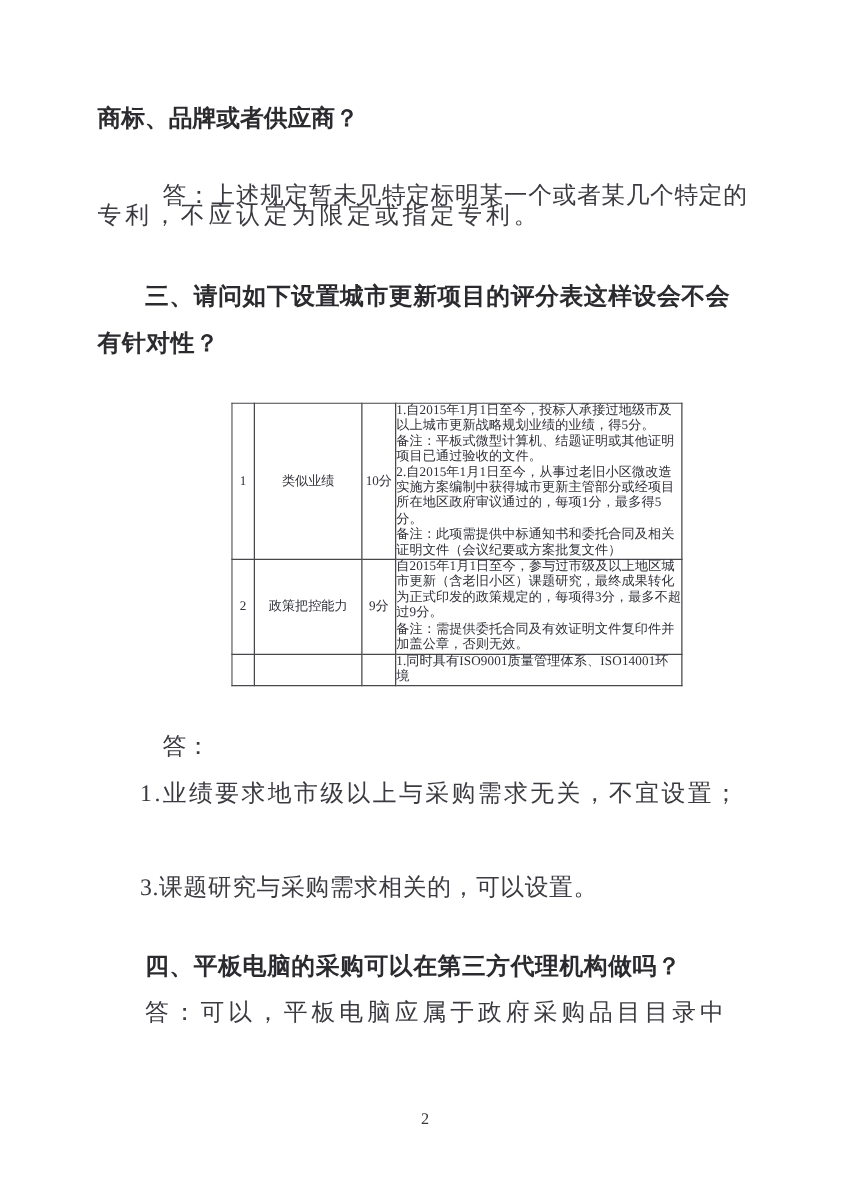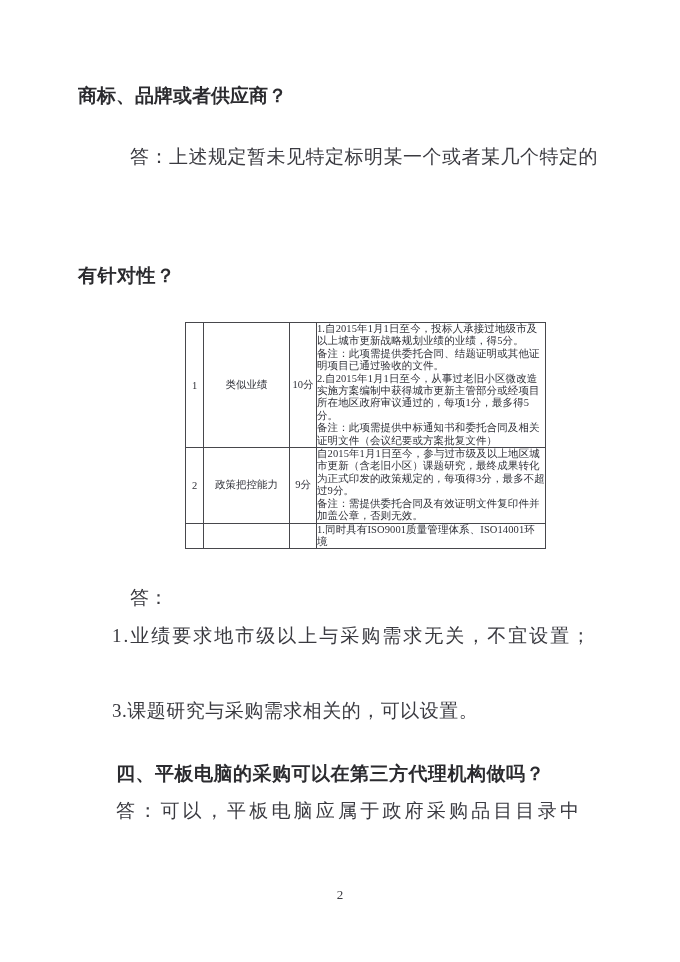--- a/index.html
+++ b/index.html
@@ -91,40 +91,42 @@
 </style>
 </head>
 <body>
 
 <div class="page">
 
   <div class="line bold" style="left:78px; top:86px;">商标、品牌或者供应商？</div>
 
   <div class="line ls05" style="left:130px; top:125px;margin-top:22px;">答：上述规定暂未见特定标明某一个或者某几个特定的</div>
 
+  <div class="line ls3" style="left:78px; top:163px;">专利，不应认定为限定或指定专利。</div>
 
+  <div class="line bold ls05" style="left:116px; top:228px;">三、请问如下设置城市更新项目的评分表这样设会不会</div>
 
   <div class="line bold ls05" style="left:78px; top:266px;">有针对性？</div>
 
   <div class="table-clip">
     <table class="score">
       <colgroup>
         <col class="col-no">
           <col class="col-item">
           <col class="col-score">
           <col class="col-crit">
       </colgroup>
       <tbody>
       <tr class="r1">
         <td class="center">1</td>
         <td class="center">类似业绩</td>
         <td class="center">10分</td>
         <td class="crit">
           <div>1.自2015年1月1日至今，投标人承接过地级市及以上城市更新战略规划业绩的业绩，得5分。</div>
-          <div>备注：此项需提供委托合同、结题证明或其他证明项目已通过验收的文件。</div>
+          <div>备注：平板式微型计算机、结题证明或其他证明项目已通过验收的文件。</div>
           <div>2.自2015年1月1日至今，从事过老旧小区微改造实施方案编制中获得城市更新主管部分或经项目所在地区政府审议通过的，每项1分，最多得5分。</div>
           <div>备注：此项需提供中标通知书和委托合同及相关证明文件（会议纪要或方案批复文件）</div>
         </td>
       </tr>
       <tr class="r2">
         <td class="center">2</td>
         <td class="center">政策把控能力</td>
         <td class="center">9分</td>
         <td class="crit">
           <div>自2015年1月1日至今，参与过市级及以上地区城市更新（含老旧小区）课题研究，最终成果转化为正式印发的政策规定的，每项得3分，最多不超过9分。</div>

